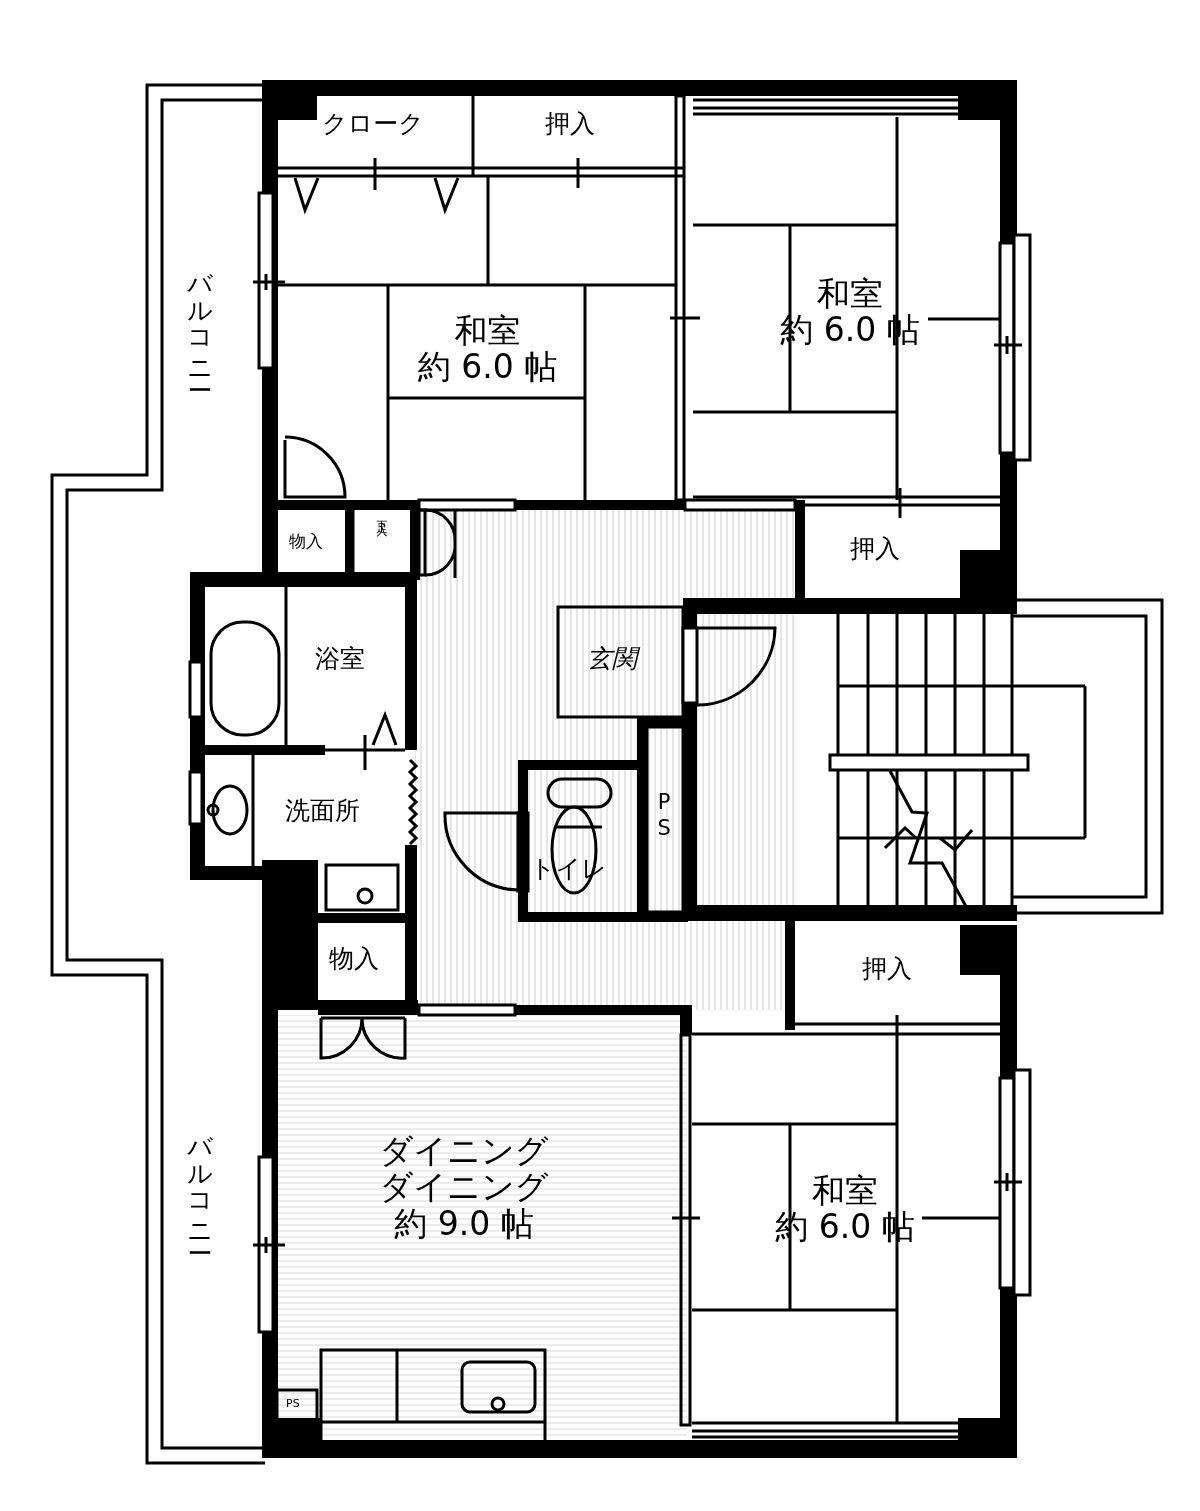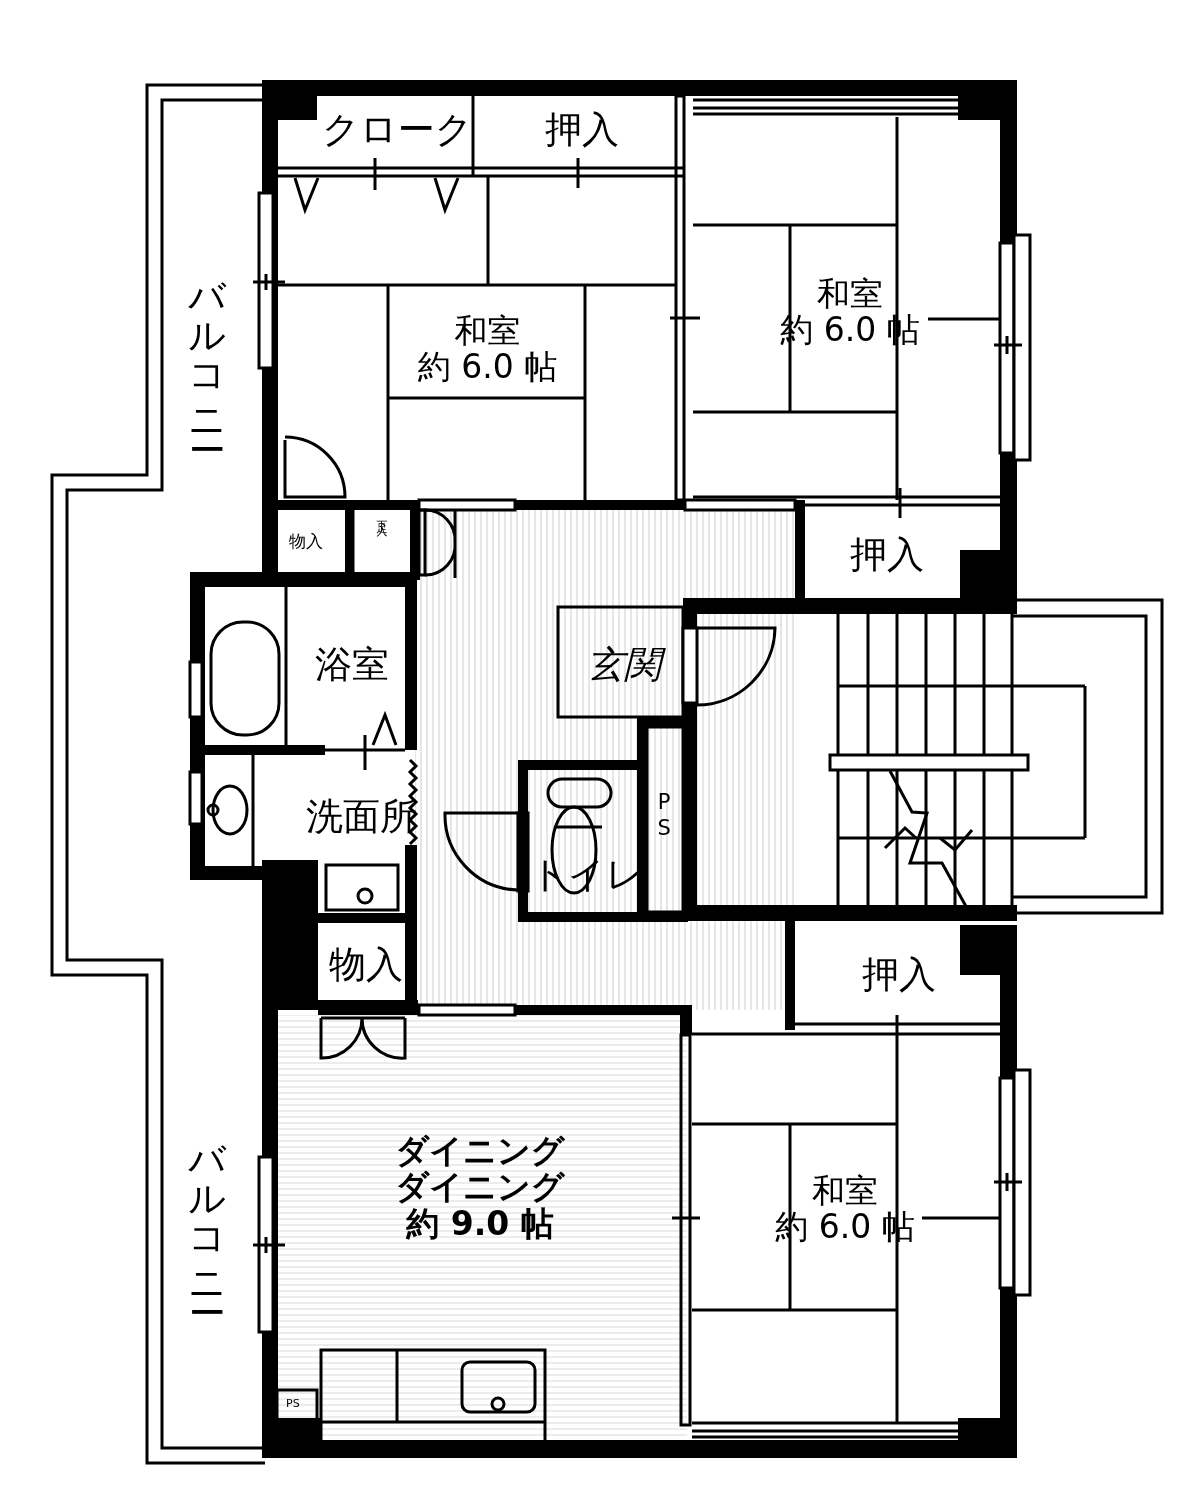--- a/index.html
+++ b/index.html
@@ -2,21 +2,21 @@
 <html><head>
   <meta charset="utf-8">
   <style>
     html, body { margin: 0; padding: 0; background: #ffffff; }
     body { width: 1200px; height: 1511px; position: relative; overflow: hidden;
            font-family: "DejaVu Sans", "Liberation Sans", sans-serif; }
     #plan { position: absolute; left: 0; top: 0; width: 1200px; height: 1511px; }
     .lbl { position: absolute; color: #000; text-align: center; line-height: 1.1; white-space: nowrap;
            font-family: "DejaVu Sans", "Liberation Sans", sans-serif; }
     .lbl-lg { font-size: 33px; }
-    .lbl-md { font-size: 37px; }
+    .lbl-md { font-size: 25px; }
     .lbl-sm { font-size: 21px; }
     .lbl-xs { font-size: 17px; }
     .lbl-tiny { font-size: 11px; }
     .vert { writing-mode: vertical-rl; text-orientation: upright; letter-spacing: 2px; }
     .room { position: absolute; margin-top: 8px; }
   </style>
 </head>
 <body>
 
 <svg id="plan" viewBox="0 0 1200 1511" xmlns="http://www.w3.org/2000/svg">
@@ -234,31 +234,31 @@
 <div class="room" style="left:760px;top:268px;width:180px;">
   <div class="lbl lbl-lg" style="position:static;">和室</div>
   <div class="lbl lbl-lg" style="position:static;">約 6.0 帖</div>
 </div>
 
 <div class="room" style="left:755px;top:1165px;width:180px;">
   <div class="lbl lbl-lg" style="position:static;">和室</div>
   <div class="lbl lbl-lg" style="position:static;">約 6.0 帖</div>
 </div>
 
-<div class="room" style="left:380px;top:1125px;width:200px;font-weight:bold;">
+<div class="room" style="left:364px;top:1125px;width:200px;">
   <div class="lbl lbl-lg" style="position:static;">ダイニング</div>
   <div class="lbl lbl-lg" style="position:static;">ダイニング</div>
   <div class="lbl lbl-lg" style="position:static;">約 9.0 帖</div>
 </div>
 
 <div class="lbl lbl-xs" style="left:289px;top:532px;">物入</div>
 <div class="lbl lbl-tiny vert" style="left:375px;top:512px;">下足入</div>
 <div class="lbl lbl-md" style="left:850px;top:535px;">押入</div>
 <div class="lbl lbl-md" style="left:303px;top:645px;margin-left:12px;">浴室</div>
 <div class="lbl lbl-md" style="left:587px;top:645px;font-style:italic;">玄関</div>
-<div class="lbl lbl-md" style="left:285px;top:797px;margin-left:21px;">洗面所</div>
+<div class="lbl lbl-md" style="left:285px;top:797px;">洗面所</div>
 <div class="lbl lbl-md" style="left:530px;top:855px;">トイレ</div>
 <div class="lbl lbl-sm vert" style="left:652px;top:790px;">PS</div>
 <div class="lbl lbl-md" style="left:329px;top:945px;">物入</div>
 <div class="lbl lbl-md" style="left:862px;top:955px;">押入</div>
 <div class="lbl lbl-tiny" style="left:286px;top:1398px;">PS</div>
 <div class="lbl lbl-md vert" style="left:186px;top:255px;">バルコニー</div>
 <div class="lbl lbl-md vert" style="left:186px;top:1118px;">バルコニー</div>
 
 </body></html>

